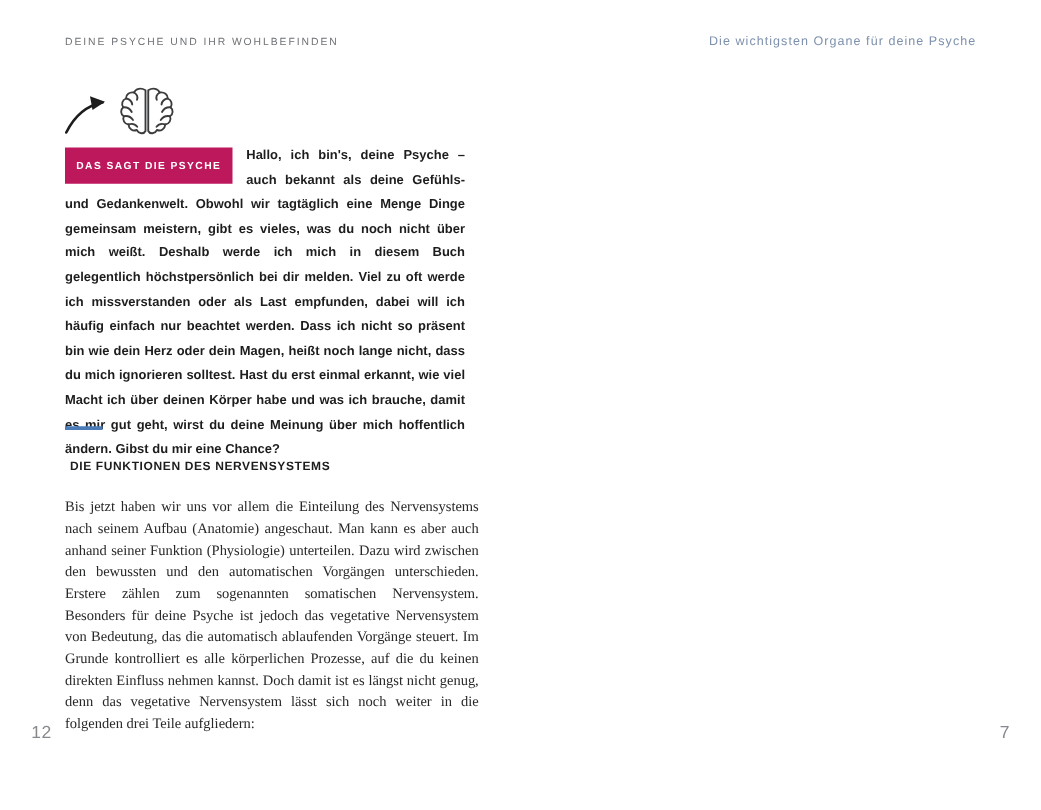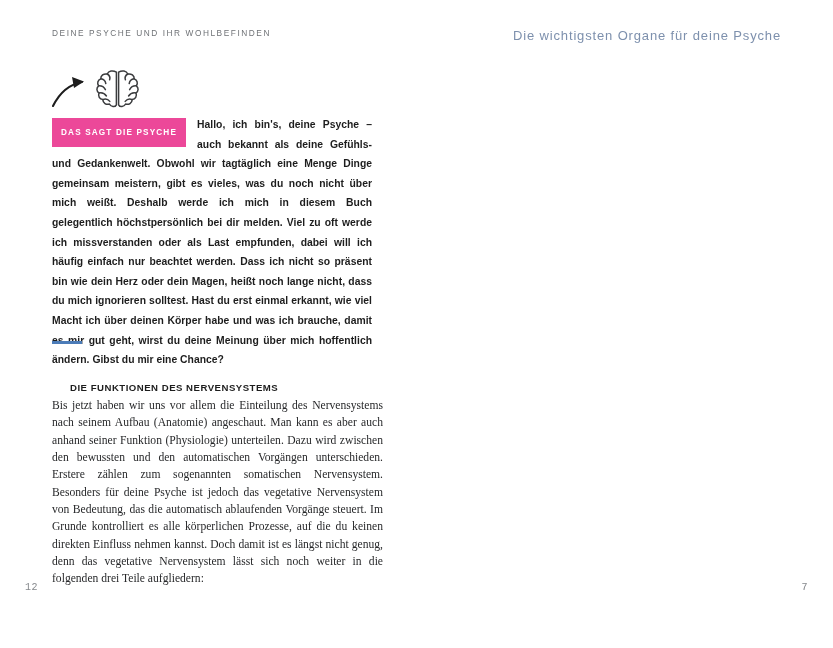--- a/index.html
+++ b/index.html
@@ -32,21 +32,21 @@
     font-size: 8.3px;
     letter-spacing: 1.55px;
     color: #6f7276;
     white-space: nowrap;
   }
   .runhead-left  { left: 52px; text-transform: uppercase; }
   .runhead-right {
     right: 52px;
     color: #7d90ad;
     letter-spacing: 0.85px;
-    font-size: 13px;
+    font-size: 10px;
   }
 
   
   .callout {
     position: absolute;
     left: 52px;
     top: 68px;
     width: 320px;
   }
   .callout-icons {
@@ -58,21 +58,21 @@
     left: 0;
     top: 6px;
   }
   .brain-icon {
     position: absolute;
     left: 42px;
     top: 0;
   }
   .badge {
     display: inline-block;
-    background: #ec4899;
+    background: #be185d;
     color: #ffffff;
     font-family: "Liberation Sans", sans-serif;
     font-weight: bold;
     font-size: 8.2px;
     letter-spacing: 1.15px;
     padding: 5px 9px 4px 9px;
     vertical-align: top;
     margin-top: 2px;
   }
   .callout-text {
@@ -103,21 +103,21 @@
   .section-head {
     position: absolute;
     left: 52px;
     top: 364px;
     width: 330px;
     font-family: "Liberation Sans", sans-serif;
     font-weight: bold;
     font-size: 9.6px;
     letter-spacing: 0.5px;
     color: #1d1d1d;
-    margin: 18px;
+    margin: 4px;
   }
 
   .body-col {
     position: absolute;
     font-family: "Liberation Serif", serif;
     font-size: 11.6px;
     line-height: 17.35px;
     color: #27282a;
     text-align: justify;
     -webkit-hyphens: none;
@@ -129,22 +129,22 @@
     left: 52px;
     top: 382px;
     width: 331px;
     margin-top: 15px;
   }
 
   
   .folio {
     position: absolute;
     bottom: 29px;
-    font-family: Liberation Mono, monospace;
-    font-size: 10px;
+    font-family: Liberation Sans, sans-serif;
+    font-size: 14px;
     color: #85888c;
     letter-spacing: 0.4px;
   }
   .folio-left  { left: 25px; }
   .folio-right { right: 25px; }
 </style>
 </head>
 <body>
 
 <div class="page page-left">

